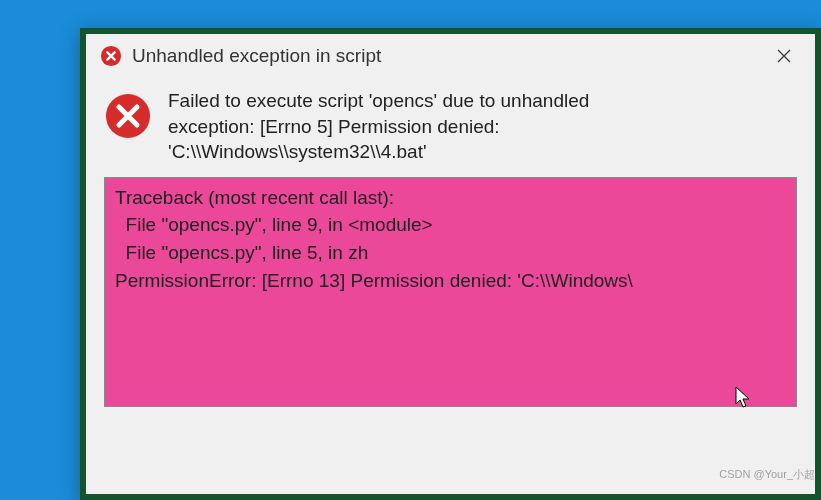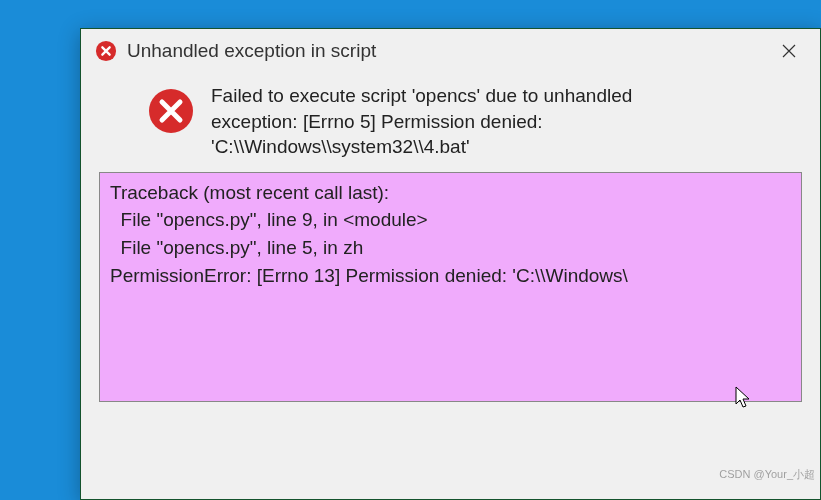--- a/index.html
+++ b/index.html
@@ -11,21 +11,21 @@
     overflow: hidden;
     position: relative;
   }
   .dialog {
     position: absolute;
     left: 80px;
     top: 28px;
     right: 0;
     bottom: 0;
     background: #f0f0f0;
-    border: 1px solid #14532d;
+    border: 6px solid #14532d;
     box-shadow: 0 4px 20px rgba(0,0,0,0.3);
   }
   .titlebar {
     height: 44px;
     display: flex;
     align-items: center;
     padding: 0 10px 0 14px;
     background: #f0f0f0;
   }
   .titlebar .title-icon {
@@ -49,37 +49,36 @@
     color: #444;
     cursor: pointer;
     background: transparent;
     border: none;
   }
   .content-row {
     display: flex;
     padding: 10px 18px 12px 18px;
     gap: 16px;
     align-items: flex-start;
-    margin-left: 48px;
   }
   .big-icon {
     width: 48px;
     height: 48px;
     flex-shrink: 0;
     margin-top: 4px;
   }
   .message {
     font-size: 19px;
     line-height: 1.35;
     color: #222;
   }
   .traceback-box {
     margin: 0 18px 18px 18px;
     border: 1px solid #888;
-    background: #f0abfc;
+    background: #ec4899;
     padding: 6px 10px;
     font-size: 19px;
     line-height: 1.45;
     color: #222;
     white-space: pre-wrap;
     height: 230px;
     overflow: hidden;
     position: relative;
   }
   .watermark {

